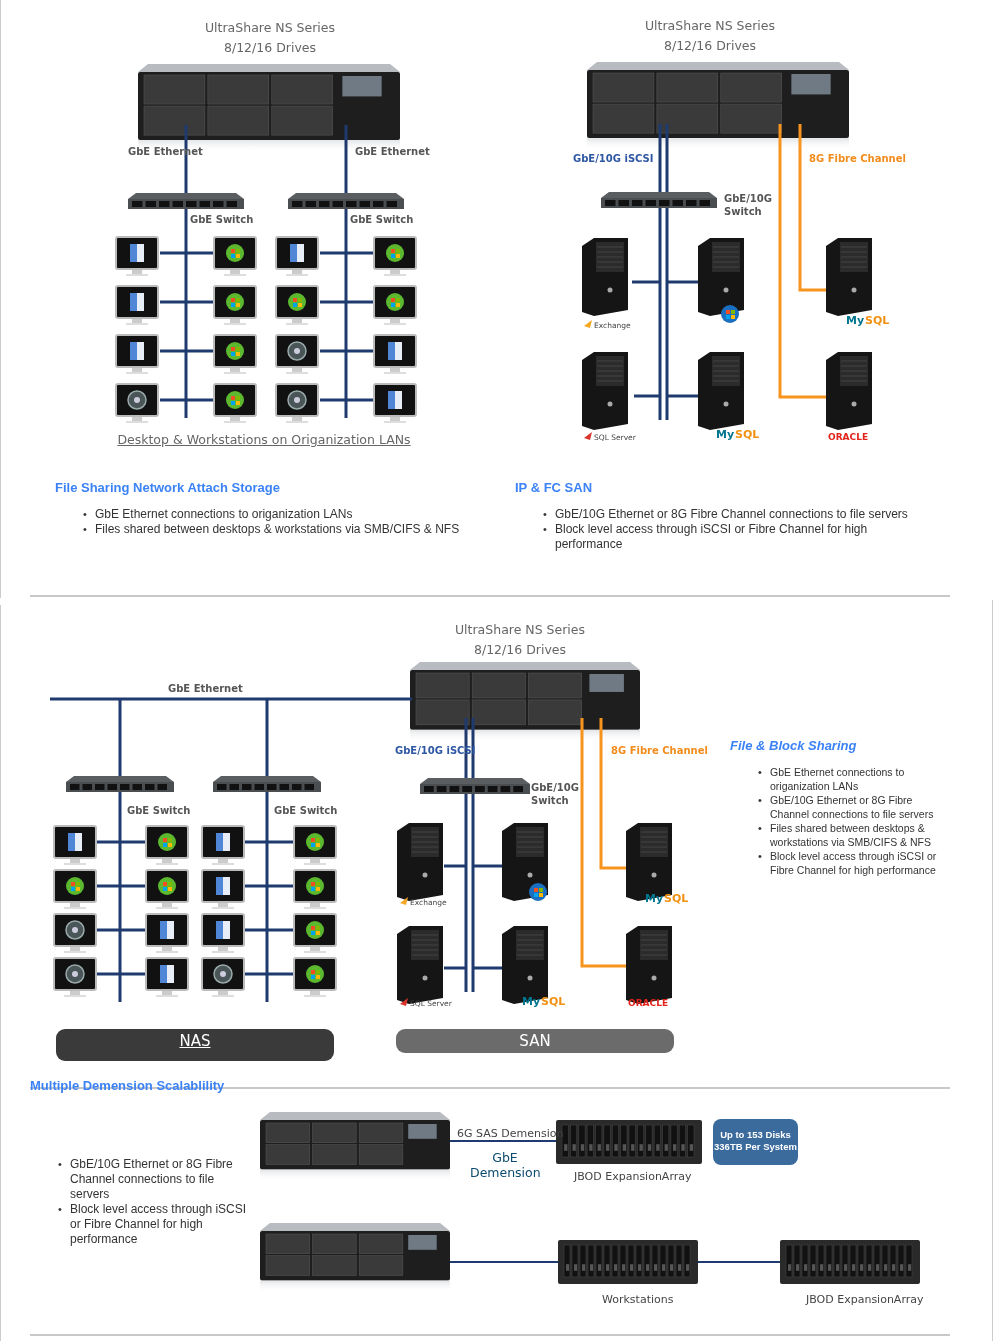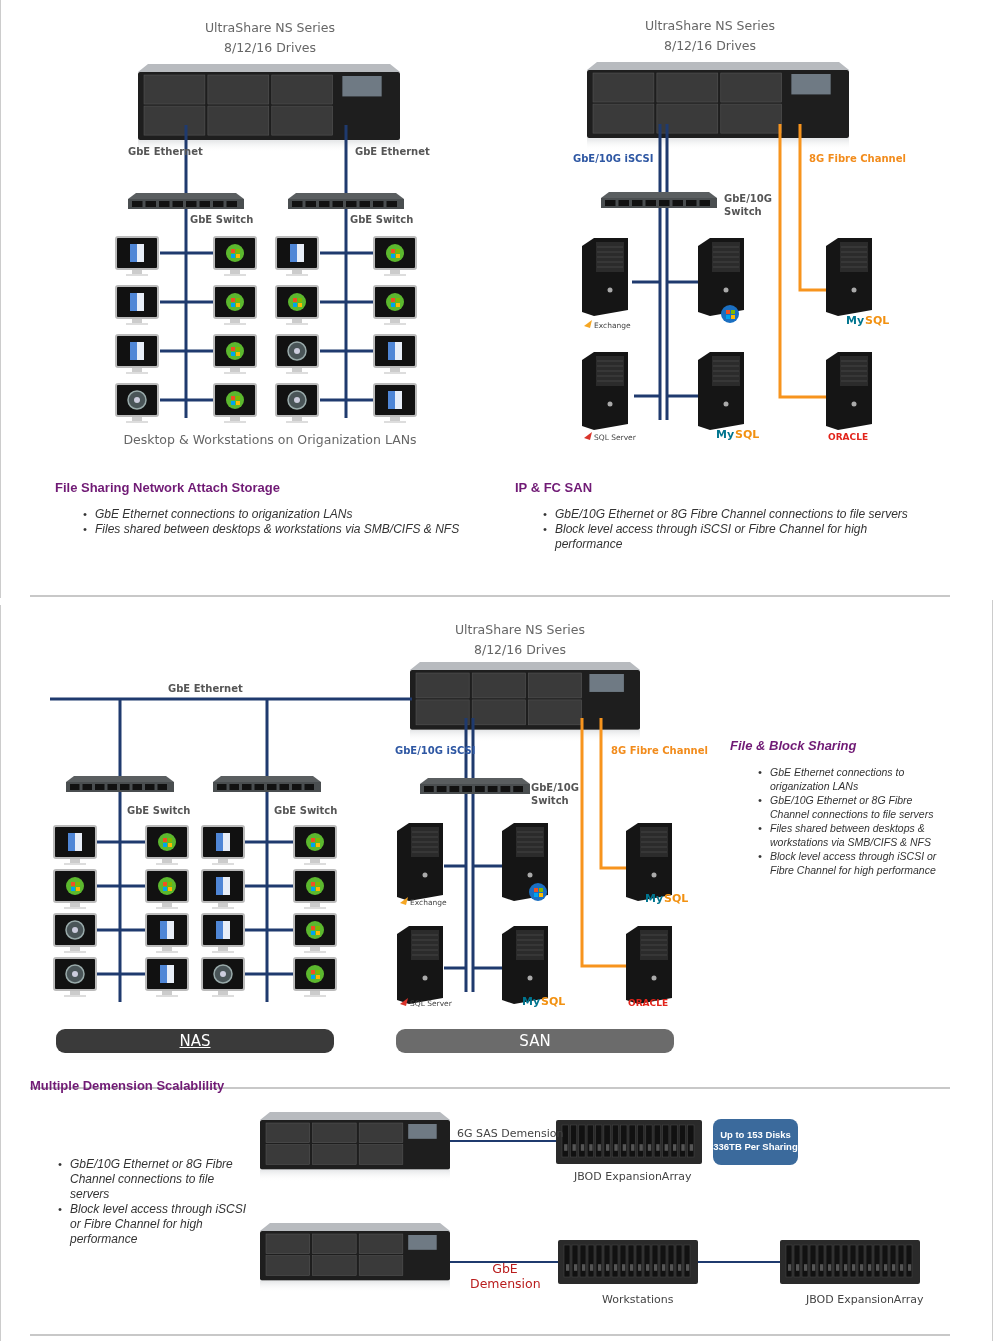--- a/index.html
+++ b/index.html
@@ -6,22 +6,22 @@
   html, body { width: 993px; height: 1341px; background: #fff; overflow: hidden; }
   body { position: relative; font-family: "Liberation Sans", sans-serif; color: #333; }
   .abs { position: absolute; }
   .frame-left { position: absolute; left: 0; width: 1px; background: #ccc; }
   .frame-right { position: absolute; right: 0; width: 1px; background: #ccc; }
   .hr { position: absolute; height: 2px; background: #c8c8c8; left: 30px; width: 920px; }
   .dlabel { position: absolute; font-family: "DejaVu Sans", sans-serif; color: #666; font-size: 12.5px; text-align: center; white-space: nowrap; }
   .blabel { position: absolute; font-family: "DejaVu Sans", sans-serif; color: #555; font-weight: bold; font-size: 10px; line-height: 13px; white-space: nowrap; }
   .blue-lbl { color: #2e57a3; }
   .orange-lbl { color: #f28c1c; text-align: center; }
-  .heading { position: absolute; color: #701a75; font-size: 13px; font-weight: bold; }
-  ul.bul { position: absolute; list-style: none; font-size: 12px; color: #333; line-height: 15px; font-style: italic; }
+  .heading { position: absolute; color: #3b82f6; font-size: 13px; font-weight: bold; }
+  ul.bul { position: absolute; list-style: none; font-size: 12px; color: #333; line-height: 15px; }
   ul.bul li { position: relative; padding-left: 12px; }
   ul.bul li::before { content: "•"; position: absolute; left: 0; top: 0; font-size: 11px; }
   ul.bul.small { font-size: 10.5px; line-height: 14px; }
   svg { position: absolute; left: 0; top: 0; overflow: visible; }
   .pill { position: absolute; border-radius: 9px; color: #fff; font-family: "DejaVu Sans", sans-serif; font-size: 15px; text-align: center; line-height: 24px; }
   .badge { position: absolute; background: #3b6a9c; border-radius: 8px; color: #fff; font-size: 9.5px; font-weight: bold; text-align: center; line-height: 12px; padding-top: 10px; }
   .cap { position: absolute; font-family: "DejaVu Sans", sans-serif; font-size: 11px; color: #444; white-space: nowrap; }
 </style>
 </head>
 <body>
@@ -732,21 +732,21 @@
 
 <div class="dlabel" style="left: 170px; top: 20px; width: 200px; z-index: 2;">UltraShare NS Series</div>
 <div class="dlabel" style="left: 170px; top: 40px; width: 200px; z-index: 2;">8/12/16 Drives</div>
 
 <div id="nas-svg-wrap" class="abs" style="left: 0px; top: 0px; width: 993px; height: 460px; z-index: 2;"></div>
 
 <div class="blabel" style="left: 128px; top: 145px; text-align: right; width: 46px; z-index: 2;"><span>GbE Ethernet</span></div>
 <div class="blabel" style="left: 355px; top: 145px; width: 60px; z-index: 2;"><span>GbE Ethernet</span></div>
 <div class="blabel" style="left: 190px; top: 213px; z-index: 2;">GbE Switch</div>
 <div class="blabel" style="left: 350px; top: 213px; z-index: 2;">GbE Switch</div>
-<div class="dlabel" style="left: 110px; top: 432px; width: 320px; z-index: 2;">Desktop &amp; Workstations on Origanization LANs</div>
+<div class="dlabel" style="left: 104px; top: 432px; width: 320px; z-index: 2; text-decoration: underline;">Desktop &amp; Workstations on Origanization LANs</div>
 
 <div class="dlabel" style="left: 610px; top: 18px; width: 200px; z-index: 2;">UltraShare NS Series</div>
 <div class="dlabel" style="left: 610px; top: 38px; width: 200px; z-index: 2;">8/12/16 Drives</div>
 <div class="blabel blue-lbl" style="left: 573px; top: 152px; z-index: 2;">GbE/10G iSCSI</div>
 <div class="blabel orange-lbl" style="left: 809px; top: 152px; z-index: 2;">8G Fibre Channel</div>
 <div class="blabel" style="left: 724px; top: 192px; z-index: 2;"><span>GbE/10G</span><br><span>Switch</span></div>
 
 <div class="heading" style="left: 55px; top: 480px; z-index: 2;">File Sharing Network Attach Storage</div>
 <ul class="bul" style="left: 83px; top: 507px; width: 420px; z-index: 2;">
   <li>GbE Ethernet connections to origanization LANs</li>
@@ -762,38 +762,38 @@
 
 <div class="dlabel" style="left: 420px; top: 622px; width: 200px; z-index: 2;">UltraShare NS Series</div>
 <div class="dlabel" style="left: 420px; top: 642px; width: 200px; z-index: 2;">8/12/16 Drives</div>
 <div class="blabel" style="left: 168px; top: 682px; z-index: 2;">GbE Ethernet</div>
 <div class="blabel" style="left: 127px; top: 804px; z-index: 2;">GbE Switch</div>
 <div class="blabel" style="left: 274px; top: 804px; z-index: 2;">GbE Switch</div>
 <div class="blabel blue-lbl" style="left: 395px; top: 744px; z-index: 2;">GbE/10G iSCSI</div>
 <div class="blabel orange-lbl" style="left: 611px; top: 744px; z-index: 2;">8G Fibre Channel</div>
 <div class="blabel" style="left: 531px; top: 781px; z-index: 2;"><span>GbE/10G</span><br><span>Switch</span></div>
 
-<div class="pill" style="left: 56px; top: 1029px; width: 278px; height: 24px; background: rgb(58, 58, 58); z-index: 2; text-decoration: underline;">NAS</div>
+<div class="pill" style="left: 56px; top: 1029px; width: 278px; height: 32px; background: rgb(58, 58, 58); z-index: 2; text-decoration: underline;">NAS</div>
 <div class="pill" style="left: 396px; top: 1029px; width: 278px; height: 24px; background: rgb(107, 107, 107); z-index: 2;">SAN</div>
 
 <div class="heading" style="left: 730px; top: 738px; z-index: 2; font-style: italic;">File &amp; Block Sharing</div>
 <ul class="bul small" style="left: 758px; top: 765px; width: 190px; z-index: 2;">
   <li>GbE Ethernet connections to origanization LANs</li>
   <li>GbE/10G Ethernet or 8G Fibre Channel connections to file servers</li>
   <li>Files shared between desktops &amp; workstations via SMB/CIFS &amp; NFS</li>
   <li>Block level access through iSCSI or Fibre Channel for high performance</li>
 </ul>
 
 <div class="hr" style="top: 1087px; z-index: 2;"></div>
 
 <div class="heading" style="left: 30px; top: 1078px; z-index: 2;">Multiple Demension Scalablility</div>
 <ul class="bul" style="left: 58px; top: 1157px; width: 190px; z-index: 2;">
   <li>GbE/10G Ethernet or 8G Fibre Channel connections to file servers</li>
   <li>Block level access through iSCSI or Fibre Channel for high performance</li>
 </ul>
 <div class="cap" style="left: 457px; top: 1127px; z-index: 2;">6G SAS Demension</div>
 <div class="cap" style="left: 574px; top: 1170px; z-index: 2;">JBOD ExpansionArray</div>
-<div class="badge" style="left: 713px; top: 1119px; width: 85px; height: 46px; z-index: 2;"><span>Up to 153 Disks</span><br><span>336TB Per Sharing</span></div>
-<div class="dlabel" style="left: 470px; top: 1261px; width: 70px; color: #b91c1c; z-index: 2;"><span>GbE</span><br><span>Demension</span></div>
+<div class="badge" style="left: 713px; top: 1119px; width: 85px; height: 46px; z-index: 2;"><span>Up to 153 Disks</span><br><span>336TB Per System</span></div>
+<div class="dlabel" style="left: 470px; top: 1150px; width: 70px; color: #0c4a6e; z-index: 2;"><span>GbE</span><br><span>Demension</span></div>
 <div class="cap" style="left: 602px; top: 1293px; z-index: 2;">Workstations</div>
 <div class="cap" style="left: 806px; top: 1293px; z-index: 2;">JBOD ExpansionArray</div>
 
 <div class="hr" style="top: 1334px; z-index: 2;"></div>
 
 </body></html>

